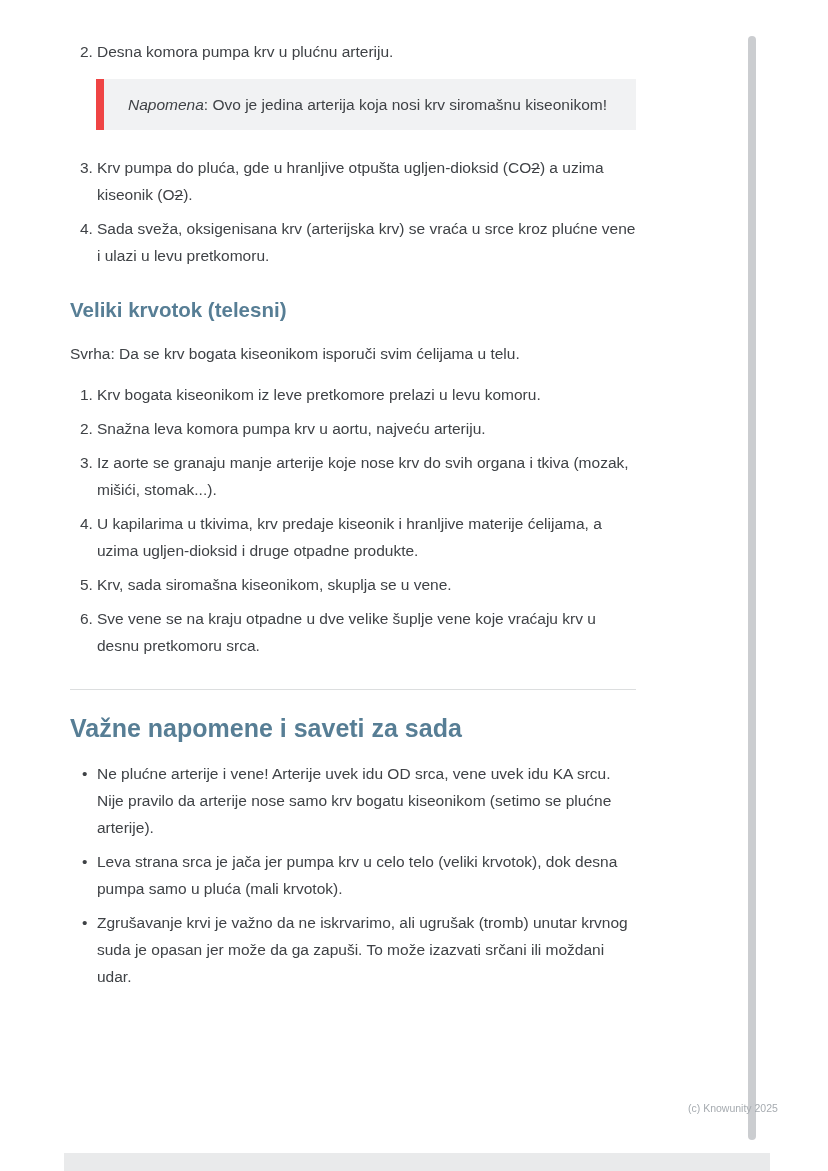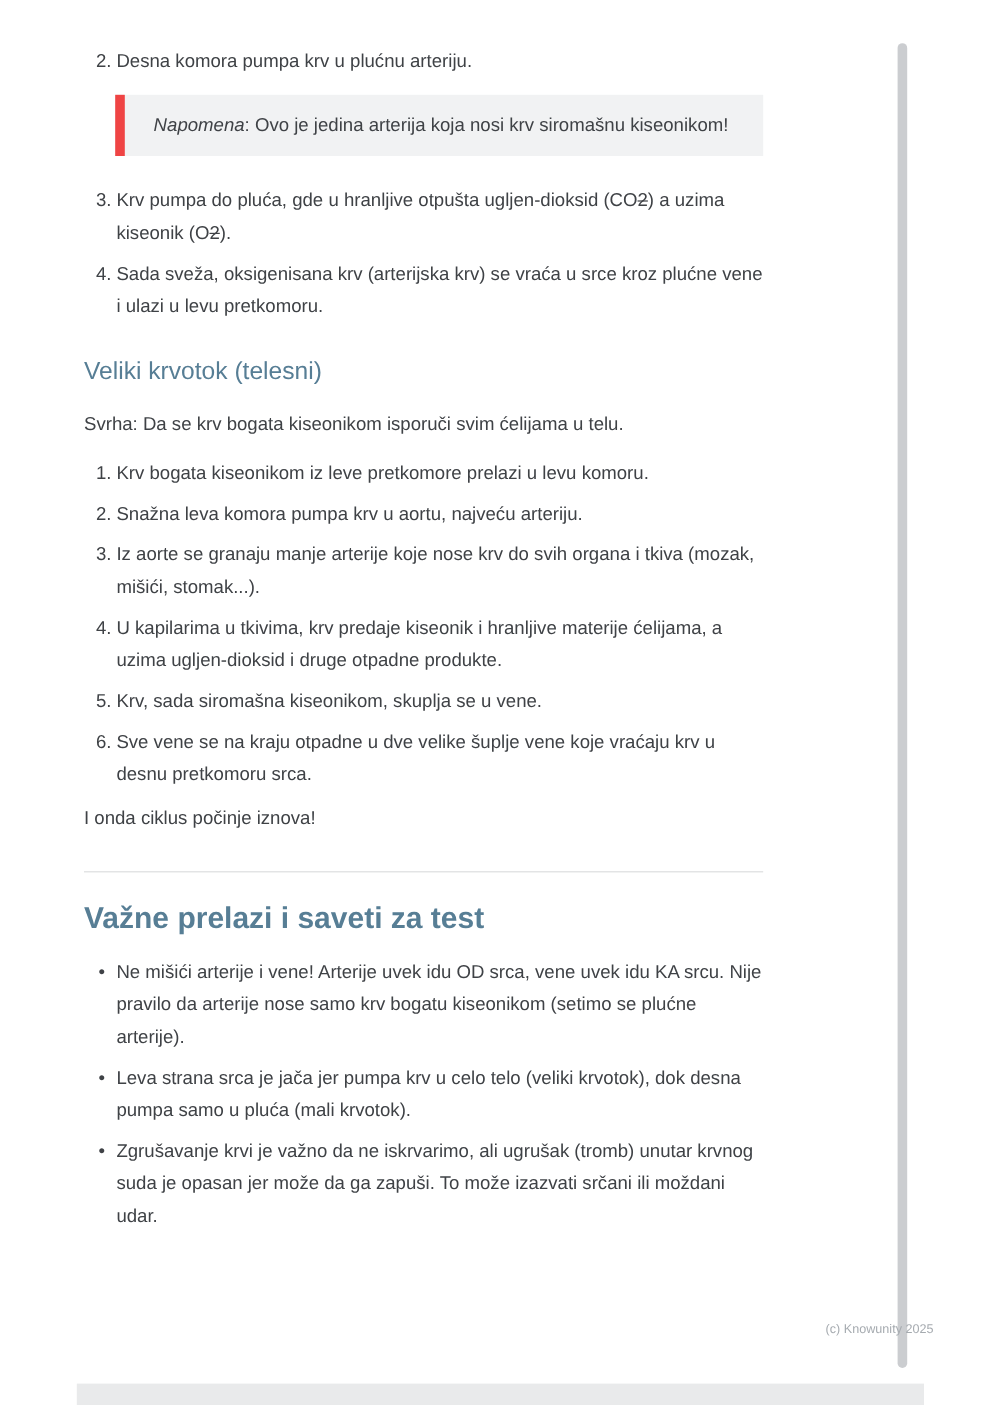--- a/index.html
+++ b/index.html
@@ -33,21 +33,21 @@
     margin: 14px 0 24px 26px;
     background: #f1f2f3;
     border-left: 8px solid #ef4444;
     padding: 12px 26px 12px 24px;
   }
   .note.justify .note-text { text-align: justify; }
 
   .h3 {
     color: #577e95;
     font-size: 20.5px;
-    font-weight: 400;
+    font-weight: 700;
     line-height: 26px;
     margin: 28px 0 17px;
   }
   .h2 {
     color: #577e95;
     font-size: 25px;
     font-weight: 600;
     line-height: 32px;
     margin: 22px 0 16px;
   }
@@ -128,27 +128,26 @@
         </div>
         <div class="li">
           <span class="marker">5.</span>
           <span class="li-body"><span class="">Krv, sada siromašna kiseonikom, skuplja se u vene.</span></span>
         </div>
         <div class="li">
           <span class="marker">6.</span>
           <span class="li-body"><span class="">Sve vene se na kraju otpadne u dve velike šuplje vene koje vraćaju krv u </span><span class="b">desnu pretkomoru</span><span class=""> srca.</span></span>
         </div>
       </div>
-      <div class="para"><span class="">I onda ciklus počinje iznova!</span></div>
       <div class="hr"></div>
-      <div class="h2">Važne prelazi i saveti za test</div>
+      <div class="h2">Važne napomene i saveti za sada</div>
       <div class="list">
         <div class="li bullet">
           <span class="marker">•</span>
-          <span class="li-body"><span class="b">Ne mišići arterije i vene!</span><span class=""> Arterije uvek idu OD srca, vene uvek idu KA srcu. Nije pravilo da arterije nose samo krv bogatu kiseonikom (setimo se plućne arterije).</span></span>
+          <span class="li-body"><span class="b">Ne plućne arterije i vene!</span><span class=""> Arterije uvek idu OD srca, vene uvek idu KA srcu. Nije pravilo da arterije nose samo krv bogatu kiseonikom (setimo se plućne arterije).</span></span>
         </div>
         <div class="li bullet">
           <span class="marker">•</span>
           <span class="li-body"><span class="">Leva strana srca je jača jer pumpa krv u celo telo (veliki krvotok), dok desna pumpa samo u pluća (mali krvotok).</span></span>
         </div>
         <div class="li bullet">
           <span class="marker">•</span>
           <span class="li-body"><span class="">Zgrušavanje krvi je važno da ne iskrvarimo, ali ugrušak (tromb) unutar krvnog suda je opasan jer može da ga zapuši. To može izazvati srčani ili moždani udar.</span></span>
         </div>
       </div>

